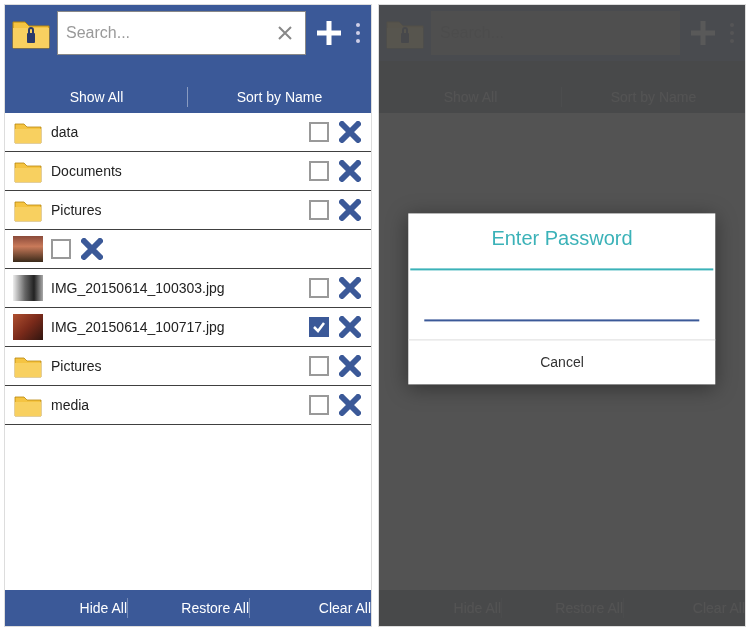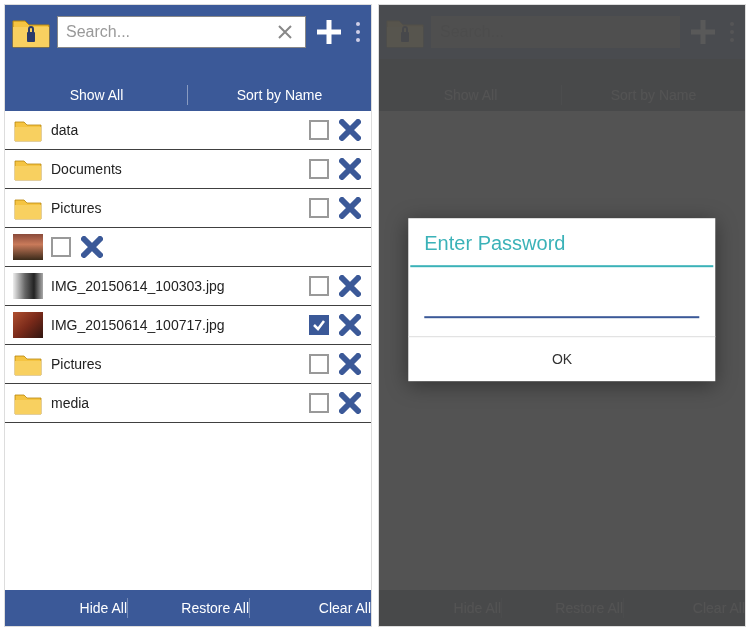--- a/index.html
+++ b/index.html
@@ -1,21 +1,21 @@
 <!DOCTYPE html>
 <html><head>
 <meta charset="utf-8">
 <style>
 * { margin: 0; padding: 0; box-sizing: border-box; font-family: Arial, sans-serif; }
 body { background: #fff; width: 750px; height: 631px; display: flex; gap: 6px; padding: 4px; }
 .screen { flex: 1; display: flex; flex-direction: column; position: relative; border: 1px solid #ddd; overflow: hidden; }
 .header { background: #3b5998; display: flex; align-items: center; padding: 6px; gap: 6px; }
 .app-icon { width: 42px; height: 42px; display: flex; align-items: center; justify-content: center; }
 .folder-svg { display: block; }
-.search-box { flex: 1; background: #fff; height: 32px; display: flex; align-items: center; padding: 0 8px; border: 1px solid #888; }
+.search-box { flex: 1; background: #fff; height: 44px; display: flex; align-items: center; padding: 0 8px; border: 1px solid #888; }
 .search-box input { flex: 1; border: none; outline: none; font-size: 16px; color: #333; background: transparent; }
 .search-box input::placeholder { color: #999; }
 .clear-x { width: 24px; height: 24px; display: flex; align-items: center; justify-content: center; cursor: pointer; }
 .clear-x svg { stroke: #888; }
 .plus-btn { width: 40px; height: 40px; display: flex; align-items: center; justify-content: center; cursor: pointer; }
 .plus-btn svg { stroke: #fff; }
 .menu-dots { width: 16px; display: flex; flex-direction: column; align-items: center; gap: 4px; cursor: pointer; padding: 4px 0; }
 .menu-dots span { width: 4px; height: 4px; background: #cfcfe8; border-radius: 50%; }
 .subheader { background: #3b5998; display: flex; color: #fff; font-size: 14px; }
 .subheader > div { flex: 1; text-align: center; padding: 8px 0; cursor: pointer; position: relative; margin-top: 20px; }
@@ -33,21 +33,21 @@
 .footer { background: #3b5998; display: flex; color: #fff; font-size: 14px; }
 .footer > div { flex: 1; text-align: right; padding: 10px 0; cursor: pointer; position: relative; }
 .footer > div + div::before { content: ''; position: absolute; left: 0; top: 8px; bottom: 8px; width: 1px; background: rgba(255,255,255,0.3); }
 .overlay { position: absolute; inset: 0; background: rgba(80,80,80,0.85); }
 .dimmed-header { opacity: 1; }
 .dimmed-header .search-box { background: #888; }
 .dimmed-header .search-box input::placeholder { color: #666; }
 .screen.dimmed .subheader, .screen.dimmed .list, .screen.dimmed .footer { filter: brightness(0.4) grayscale(0.6); }
 .screen.dimmed .header { filter: brightness(0.55) grayscale(0.3); }
 .dialog { position: absolute; left: 50%; top: 50%; transform: translate(-50%, -60%); width: 84%; background: #fff; box-shadow: 0 4px 20px rgba(0,0,0,0.4); }
-.dialog-title { color: #3bb2b8; font-size: 20px; padding: 14px 16px 10px; }
+.dialog-title { color: #3bb2b8; font-size: 20px; padding: 14px 16px 18px; text-align: center; }
 .dialog-rule { height: 2px; background: #3bb2b8; margin: 0 2px; }
 .dialog-body { padding: 28px 16px 18px; }
 .dialog-input { width: 100%; border: none; border-bottom: 2px solid #3b5998; outline: none; font-size: 15px; padding: 2px 0; background: transparent; }
 .dialog-btns { display: flex; border-top: 1px solid #ddd; }
 .dialog-btns > div { flex: 1; text-align: center; padding: 14px 0; font-size: 14px; color: #333; cursor: pointer; }
 .dialog-btns > div + div { border-left: 1px solid #ddd; }
 .img-thumb-1 { background: linear-gradient(to bottom, #8a4a3a 0%, #c97a5a 40%, #3a2a1a 100%); }
 .img-thumb-2 { background: linear-gradient(to right, #eee 0%, #666 40%, #222 70%, #aaa 100%); }
 .img-thumb-3 { background: linear-gradient(135deg, #b05030 0%, #7a2a1a 50%, #301510 100%); }
 </style>
@@ -250,16 +250,16 @@
     <div>Clear All</div>
   </div>
   <div class="overlay"></div>
   <div class="dialog">
     <div class="dialog-title">Enter Password</div>
     <div class="dialog-rule"></div>
     <div class="dialog-body">
       <input class="dialog-input" type="password" style="">
     </div>
     <div class="dialog-btns">
-      <div>OK</div>
+      <div>Cancel</div>
     </div>
   </div>
 </div>
 
 </body></html>

